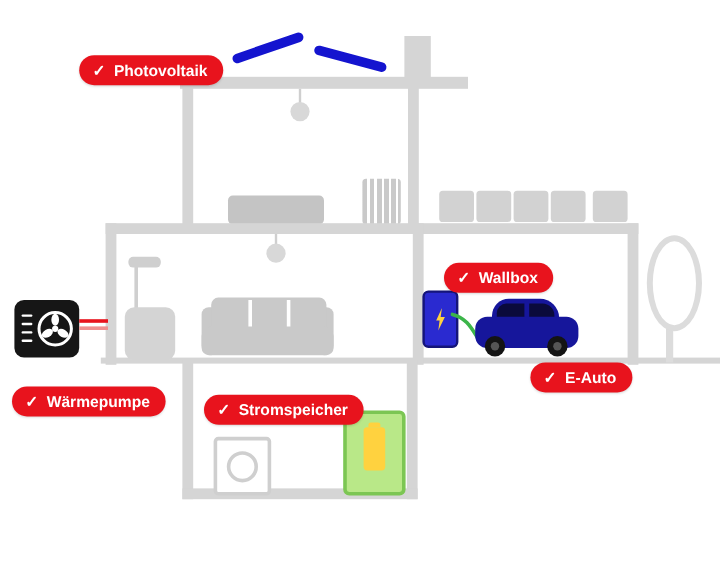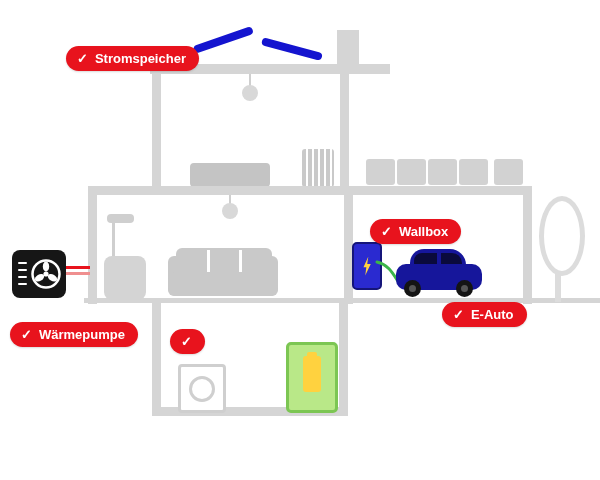--- a/index.html
+++ b/index.html
@@ -151,31 +151,32 @@
     </svg>
   </div>
   <div class="pipe" style="top:266px;background:#e8131d;"></div>
   <div class="pipe" style="top:272px;background:#ef8f8f;"></div>
 
   <div class="tree-trunk"></div>
   <div class="tree-top"></div>
 
   <div class="badge" style="left:66px;top:46px;">
     <span class="check">✓</span>
-    <span>Stromspeicher</span>
+    <span>Photovoltaik</span>
   </div>
   <div class="badge" style="left:370px;top:219px;">
     <span class="check">✓</span>
     <span>Wallbox</span>
   </div>
   <div class="badge" style="left:442px;top:302px;">
     <span class="check">✓</span>
     <span>E-Auto</span>
   </div>
   <div class="badge" style="left:10px;top:322px;">
     <span class="check">✓</span>
     <span>Wärmepumpe</span>
   </div>
   <div class="badge" style="left:170px;top:329px;">
     <span class="check">✓</span>
+    <span>Stromspeicher</span>
   </div>
 
 </div>
 
 </body></html>

